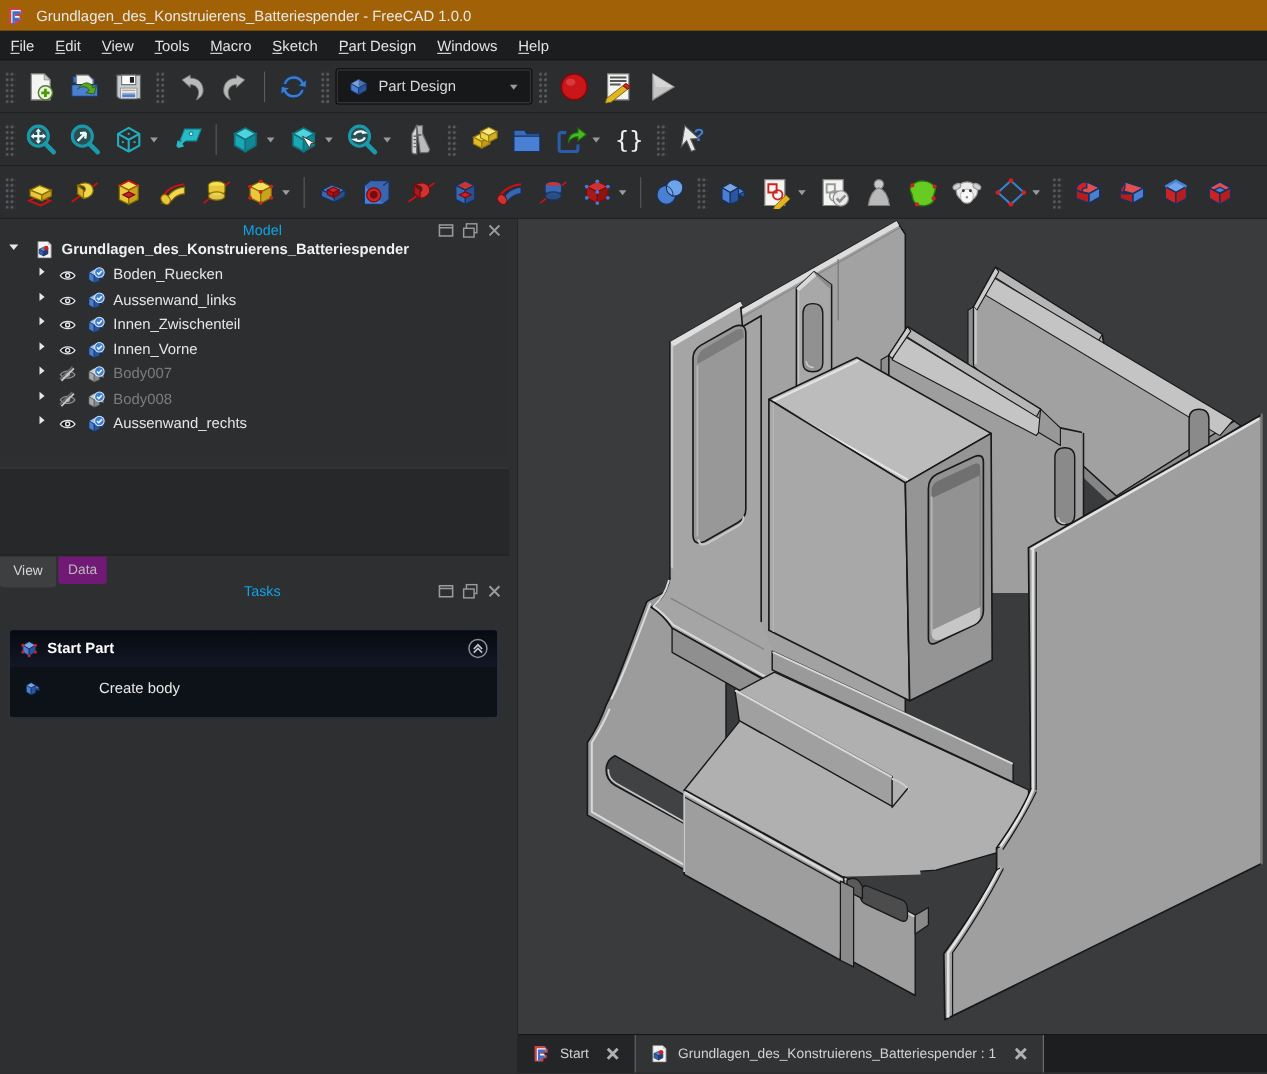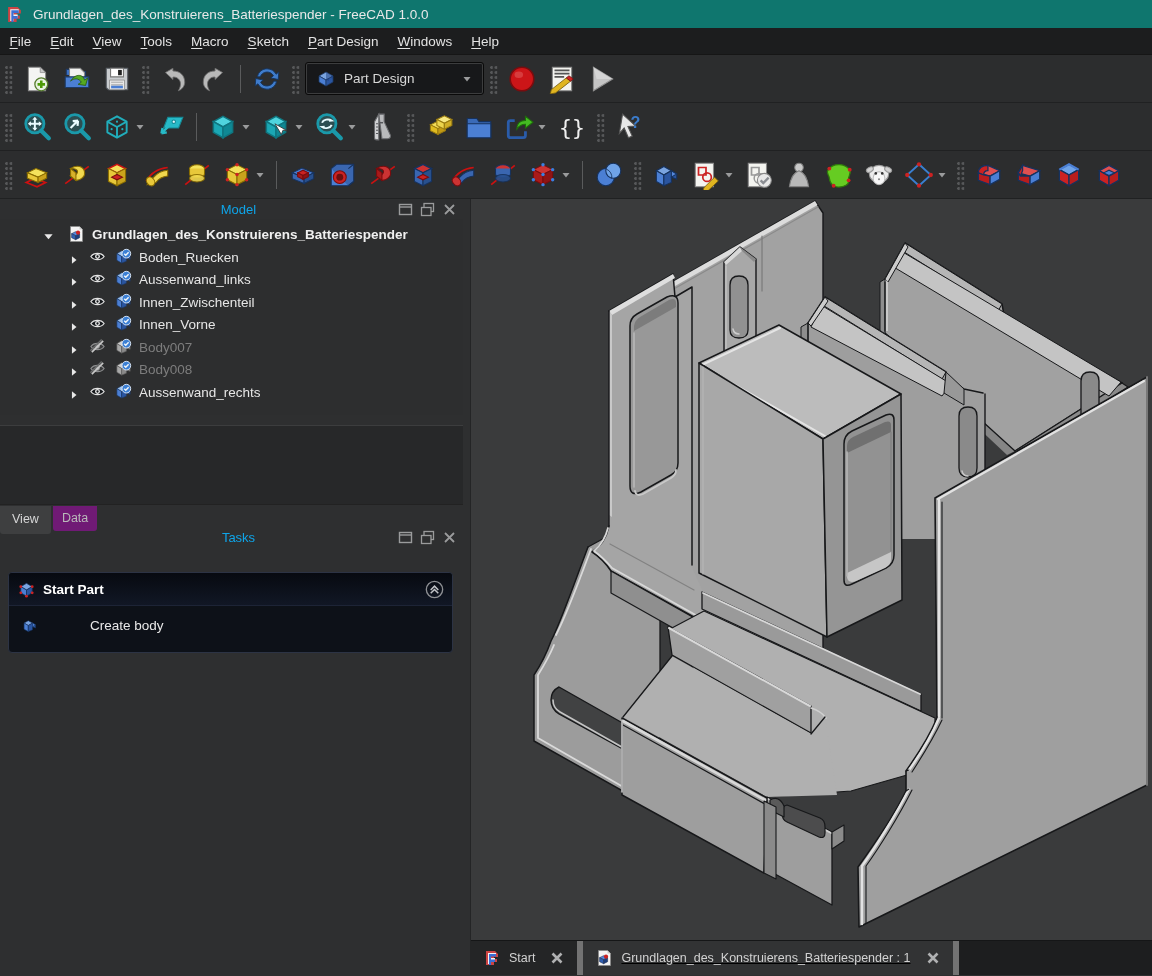--- a/index.html
+++ b/index.html
@@ -1,18 +1,18 @@
 <!DOCTYPE html>
 <html><head>
 <meta charset="utf-8">
 <style>
   * { margin:0; padding:0; box-sizing:border-box; }
   html,body { width:1152px; height:976px; overflow:hidden; background:#2e2f30;
     font-family:"Liberation Sans","DejaVu Sans",sans-serif; }
-  .titlebar { height:28px; background:#0f766e; display:flex; align-items:center; padding-left:6px; }
+  .titlebar { height:28px; background:#a16207; display:flex; align-items:center; padding-left:6px; }
   .titlebar .logo { width:17px; height:17px; margin-right:10px; }
   .titlebar .title { color:#e8e8e8; font-size:13.5px; }
   .menubar { height:27px; background:#1c1d1e; display:flex; align-items:center; padding-left:0; border-bottom:1px solid #161616;}
   .menubar .mitem { color:#e2e2e2; font-size:13.5px; padding:4px 9.5px; cursor:default; }
   .menubar .mitem u { text-decoration-thickness:1px; text-underline-offset:2px; }
   .toolbar { height:48px; background:#2c2d2e; border-bottom:1px solid #202122; display:flex; align-items:center; }
   .tb-grip { width:9px; height:30px; margin:0 3px 0 5px; background-image:radial-gradient(circle at 1.5px 1.5px,#57585a 1.2px,transparent 1.6px); background-size:4.5px 5px; background-position:0 2px;}
   .tb-btn { width:40px; height:40px; display:flex; align-items:center; justify-content:center; position:relative; }
   .tb-btn svg { width:30px; height:30px; }
   .tb-dd { width:20px; height:40px; display:flex; align-items:center; justify-content:center; margin-left:-7px;}
@@ -21,21 +21,21 @@
   .combo svg.wb { width:20px; height:20px; margin:0 8px 0 9px; }
   .combo .cval { color:#d8d8d8; font-size:13.5px; flex:1; }
   .combo .chev { margin-right:10px; }
   .main { display:flex; height:776px; }
   .dock { width:470px; background:#2e2f30; position:relative; }
   .panel-head { height:21px; display:flex; align-items:center; justify-content:center; position:relative; }
   .panel-head .ptitle { color:#0ea5e9; font-size:13px;margin-left:14px; }
   .panel-btns { position:absolute; right:6px; top:3px; display:flex; gap:7px; }
   .panel-btns svg { width:15px; height:15px; }
   .treewrap { position:absolute; left:0; top:20px; width:463px; height:196px; background:#2d2e2f; overflow:hidden; }
-  .trow { display:flex; align-items:flex-end; height:22.5px;margin-left:36px; }
+  .trow { display:flex; align-items:flex-start; height:22.5px; }
   .trow .arr { width:12px; margin-left:33px; display:flex; }
   .trow .eye { width:17px; margin-left:8px; margin-right:9px; display:flex; }
   .trow svg.tic { width:17px; height:17px; margin-right:7px; }
   .trow .tlabel { color:#e6e6e6; font-size:13.5px; }
   .trow.hidden-item .tlabel { color:#7d7d7d; }
   .trow.root { height:23px; }
   .trow.root .tlabel { font-weight:bold; color:#f0f0f0; }
   .trow.root svg.tic { width:16px; height:16px; margin-left:12px; margin-right:8px; }
   .propbox { position:absolute; left:0; top:226px; width:463px; height:80px; background:#272829; border-top:1px solid #3c3d3e; border-bottom:1px solid #222;}
   .ptabs { position:absolute; left:0px; top:307px; display:flex; }
@@ -46,23 +46,23 @@
   .startbox { position:absolute; left:8px; top:373px; width:445px; height:81px; background:#0d1118; border:1px solid #2c3344; border-radius:4px; }
   .startbox .shead { height:33px; background:linear-gradient(#070a10,#111725); border-bottom:1px solid #1d2436; border-radius:3px 3px 0 0; display:flex; align-items:center; padding:14px 8px; }
   .startbox .shead svg.sicon { width:19px; height:19px; margin-right:7px; }
   .startbox .shead .stitle { color:#ffffff; font-size:13.5px; font-weight:bold; flex:1; }
   .startbox .sitem { display:flex; align-items:center; padding:11px 8px 0 12px;gap:44px; }
   .startbox .sitem svg { width:17px; height:17px; margin-right:8px; }
   .startbox .sitem .silabel { color:#e8e8e8; font-size:13.5px; }
   .viewport { width:682px; height:776px; position:relative; background:#3a3b3c; border-left:1px solid #242526;}
   .view3d { position:absolute; left:0; top:0; }
   .mdibar { position:absolute; left:0; bottom:0; width:682px; height:35px; background:#1d1e1f; border-top:1px solid #151617; display:flex; }
-  .mtab { display:flex; align-items:center; padding:0 13px 0 13px; border-right:6px solid #737373; }
+  .mtab { display:flex; align-items:center; padding:0 13px 0 13px; border-right:1px solid #737373; }
   .mtab.off { background:#242526; }
-  .mtab.on { background:#323334;text-decoration:underline; }
+  .mtab.on { background:#323334; }
   .mtab svg.mticon { width:16px; height:16px; margin-right:9px; }
   .mtab .mtlabel { font-size:12.5px; color:#d2d2d2; margin-right:15px; }
   .mtab svg.mtclose { width:14px; height:14px; }
 </style>
 </head>
 <body>
 
 <svg width="0" height="0" style="position:absolute">
 <defs>
 

